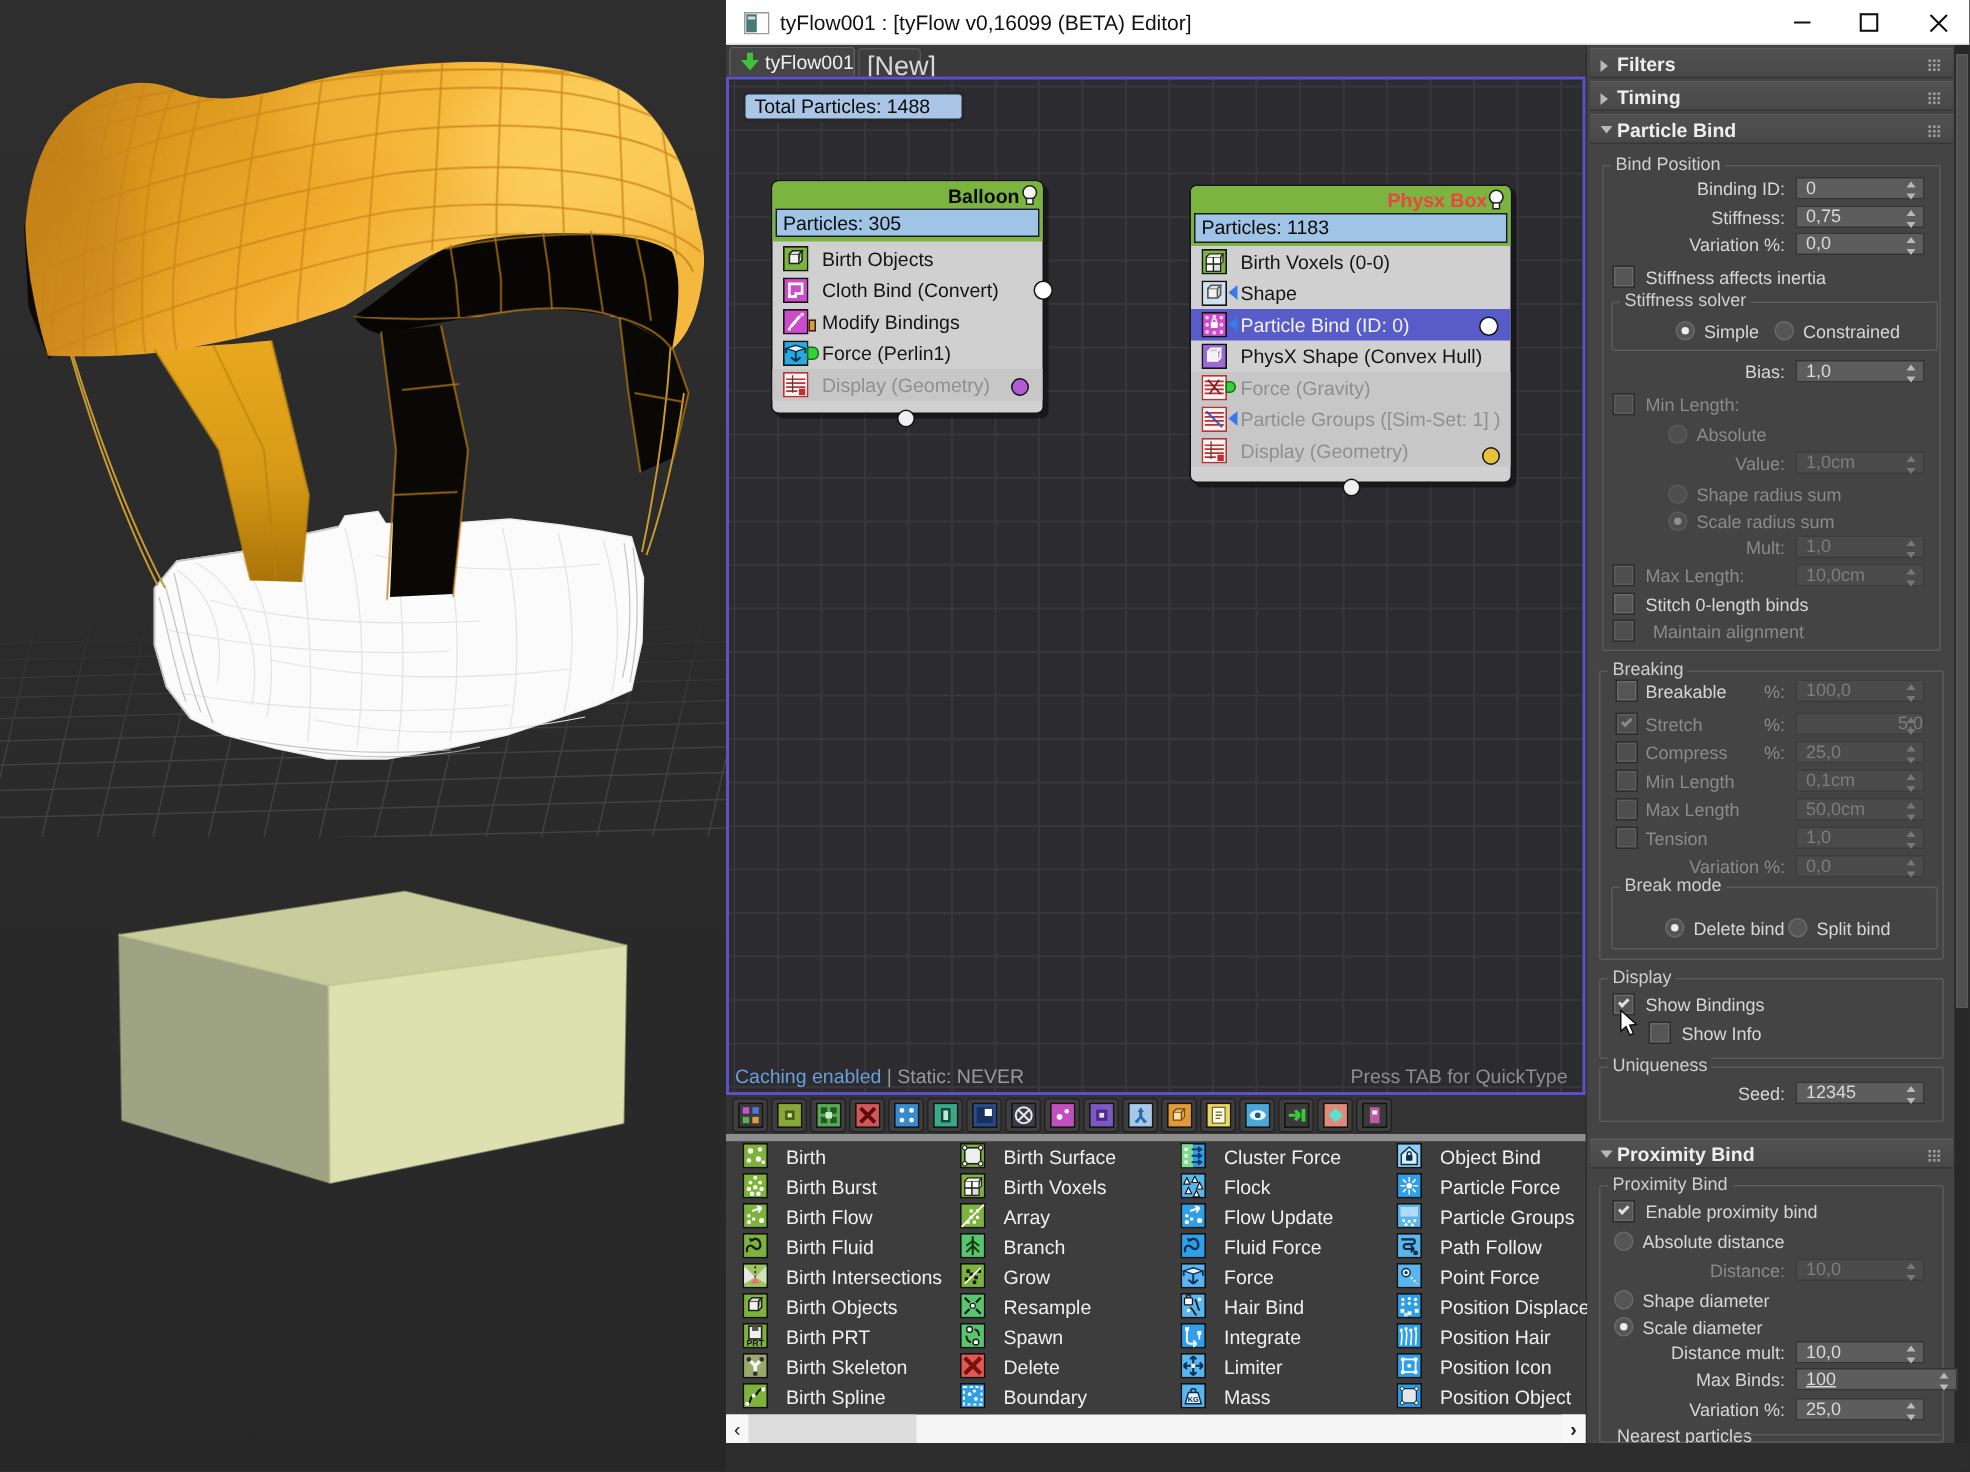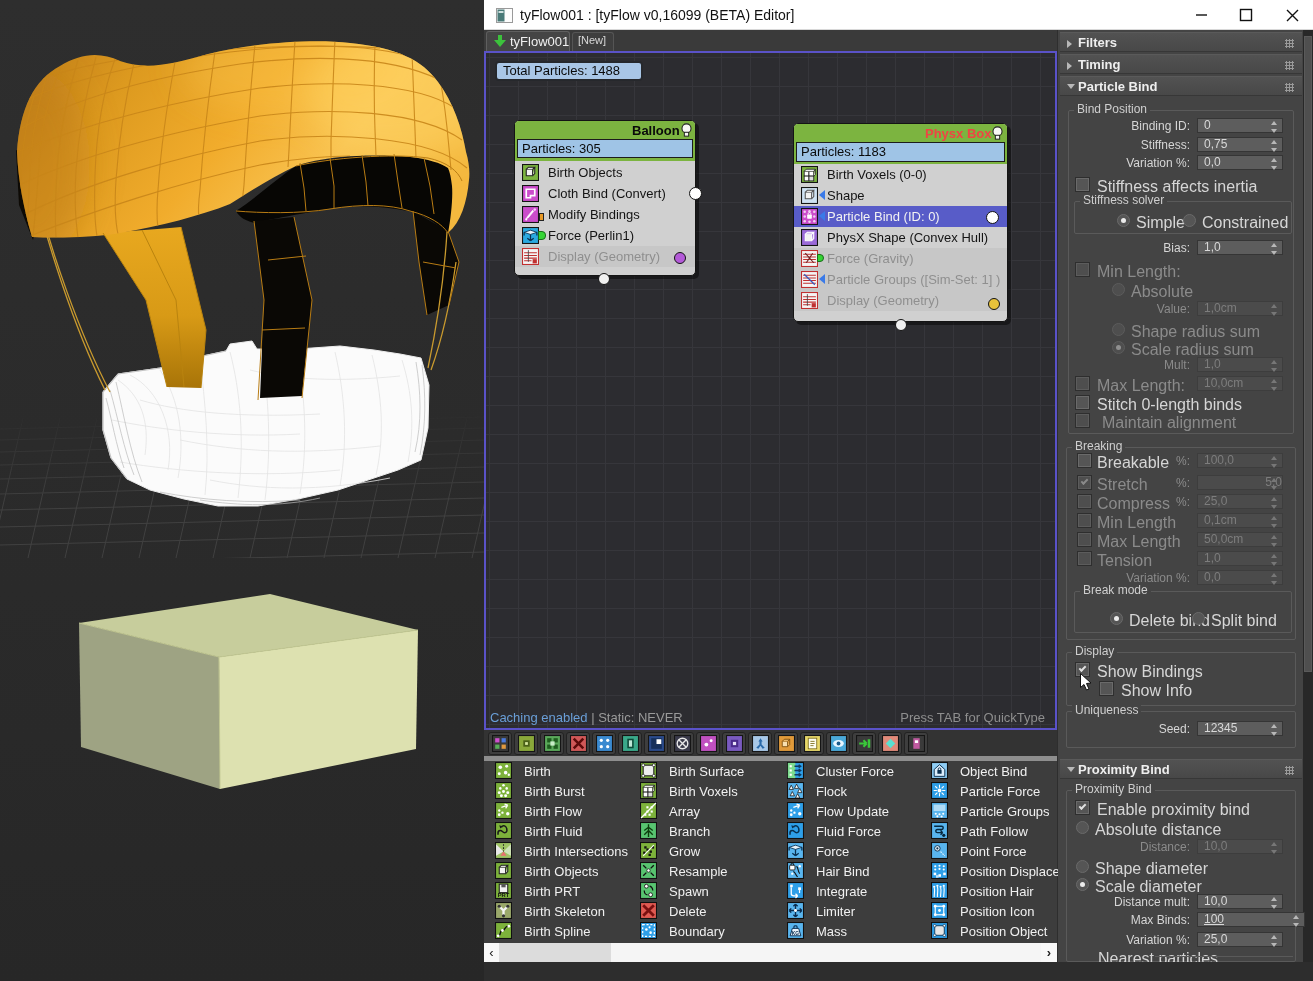--- a/index.html
+++ b/index.html
@@ -1,17 +1,17 @@
 <!DOCTYPE html>
 <html><head><meta charset="utf-8"><style>
 
 *{margin:0;padding:0;box-sizing:border-box;}
 body{width:1313px;height:981px;overflow:hidden;background:#2e2e2e;font-family:"Liberation Sans",sans-serif;position:relative;}
 .abs{position:absolute;}
-.lbl{position:absolute;font-size:16px;color:#d6d6d6;white-space:nowrap;}
+.lbl{position:absolute;font-size:12px;color:#d6d6d6;white-space:nowrap;}
 .lblr{position:absolute;font-size:12px;color:#d6d6d6;white-space:nowrap;text-align:right;}
 .dis{color:#8b8b8b !important;}
 .spin{position:absolute;left:1197px;width:87px;height:15px;background:#5d5d5d;border:1px solid #353535;font-size:12px;color:#d8d8d8;line-height:13px;padding-left:6px;}
 .spin.dis{background:#4b4b4b;color:#7d7d7d !important;border-color:#3d3d3d;}
 .spin .ar{position:absolute;right:1px;top:0;width:13px;height:13px;}
 .spin .ar:before{content:"";position:absolute;left:3px;top:1.5px;border-left:3.5px solid transparent;border-right:3.5px solid transparent;border-bottom:4px solid #b8b8b8;}
 .spin .ar:after{content:"";position:absolute;left:3px;bottom:-0.5px;border-left:3.5px solid transparent;border-right:3.5px solid transparent;border-top:4px solid #b8b8b8;}
 .spin.dis .ar:before{border-bottom-color:#777;}
 .spin.dis .ar:after{border-top-color:#777;}
 .cb{position:absolute;width:13px;height:13px;background:#555;border:1px solid #6a6a6a;outline:1px solid #2e2e2e;}
@@ -204,21 +204,21 @@
     <rect x="60.5" y="9.5" width="11" height="11" fill="none" stroke="#111" stroke-width="1.4"></rect>
     <path d="M107,10 L118,21 M118,10 L107,21" stroke="#111" stroke-width="1.4"></path>
   </svg>
 <div class="abs" style="left:484px;top:30px;width:573px;height:21px;background:#3a3a3a;"></div>
 <div class="abs" style="left:486px;top:31px;width:84px;height:20px;background:#454545;border:1px solid #5f5f5f;border-bottom:none;border-radius:3px 3px 0 0;"></div>
 <svg class="abs" style="left:493px;top:35px" width="14" height="13" viewBox="0 0 14 13">
     <path d="M5,0 L9,0 L9,5 L13,5 L7,12 L1,5 L5,5 Z" fill="#3cc23c"></path>
   </svg>
 <div class="abs" style="left:510px;top:34px;font-size:13px;color:#f0f0f0;">tyFlow001</div>
 <div class="abs" style="left:572px;top:32px;width:42px;height:19px;background:#3e3e3e;border:1px solid #555;border-bottom:none;border-radius:3px 3px 0 0;"></div>
-<div class="abs" style="left:578px;top:34px;font-size:11px;color:#d8d8d8;">[New]</div>
+<div class="abs" style="left:578px;top:34px;font-size:18px;color:#d8d8d8;">[New]</div>
 <div class="abs" style="left:484px;top:51px;width:573px;height:679px;border:2px solid #5a52c8;background:#2c2c30;background-image:linear-gradient(#36363b 1px,transparent 1px),linear-gradient(90deg,#36363b 1px,transparent 1px);background-size:29px 29px;background-position:3px 4px;"></div>
 <div class="abs" style="left:495px;top:61px;width:148px;height:20px;background:#a9c6e6;border:2px solid #26282c;border-radius:4px;font-size:13px;color:#0a0a0a;line-height:16px;padding-left:6px;">Total Particles: 1488</div>
 <div class="abs" style="left:514px;top:120px;width:182px;height:156px;background:#d0d0d0;border:1px solid #141414;border-radius:5px;box-shadow:3px 3px 0 rgba(10,10,10,0.55);"></div>
 <div class="abs" style="left:515px;top:121px;width:180px;height:40px;background:#7cb440;border-radius:4px 4px 0 0;"></div>
 <div class="abs" style="left:632px;top:123px;font-size:13px;font-weight:bold;color:#0a0a0a;">Balloon</div>
 <svg class="abs" style="left:680px;top:123px" width="13" height="14" viewBox="0 0 12 13">
     <g>
       <circle cx="6" cy="5" r="4.2" fill="#f8f8f4" stroke="#222" stroke-width="1"></circle>
       <rect x="4" y="8.6" width="4" height="3.6" fill="#f8f8f4" stroke="#222" stroke-width="0.9"></rect>
     </g>
@@ -921,17 +921,17 @@
 <div class="rb" style="left:1076px;top:878px;">
     <span class="dot"></span>
   </div>
 <div class="lbl" style="left:1095px;top:878px;">Scale diameter</div>
 <div class="lblr" style="left:1070px;top:895px;width:120px;">Distance mult:</div>
 <div class="spin" style="top:894px;left:1197px;width:86px;">10,0<span class="ar"></span></div>
 <div class="lblr" style="left:1070px;top:913px;width:120px;">Max Binds:</div>
 <div class="spin" style="top:912px;left:1197px;width:108px;text-decoration:underline;">100<span class="ar"></span></div>
 <div class="lblr" style="left:1070px;top:933px;width:120px;">Variation %:</div>
 <div class="spin" style="top:932px;left:1197px;width:86px;">25,0<span class="ar"></span></div>
-<div class="lbl" style="left:1078px;top:950px;margin-left:20px;">Nearest particles</div>
+<div class="lbl" style="left:1078px;top:950px;">Nearest particles</div>
 <div class="abs" style="left:1155px;top:956px;width:138px;height:1px;background:#5a5a5a;"></div>
 <div class="abs" style="left:1058px;top:962px;width:255px;height:19px;background:#2d2d2d;"></div>
 <svg class="abs" style="left:1079px;top:673px" width="15" height="20" viewBox="0 0 15 20">
 <path d="M1.5,0.5 L1.5,14.5 L5,11.5 L7.5,17 L10,16 L7.5,10.5 L12,10 Z" fill="#fff" stroke="#111" stroke-width="1"></path>
   </svg>
 </body></html>

